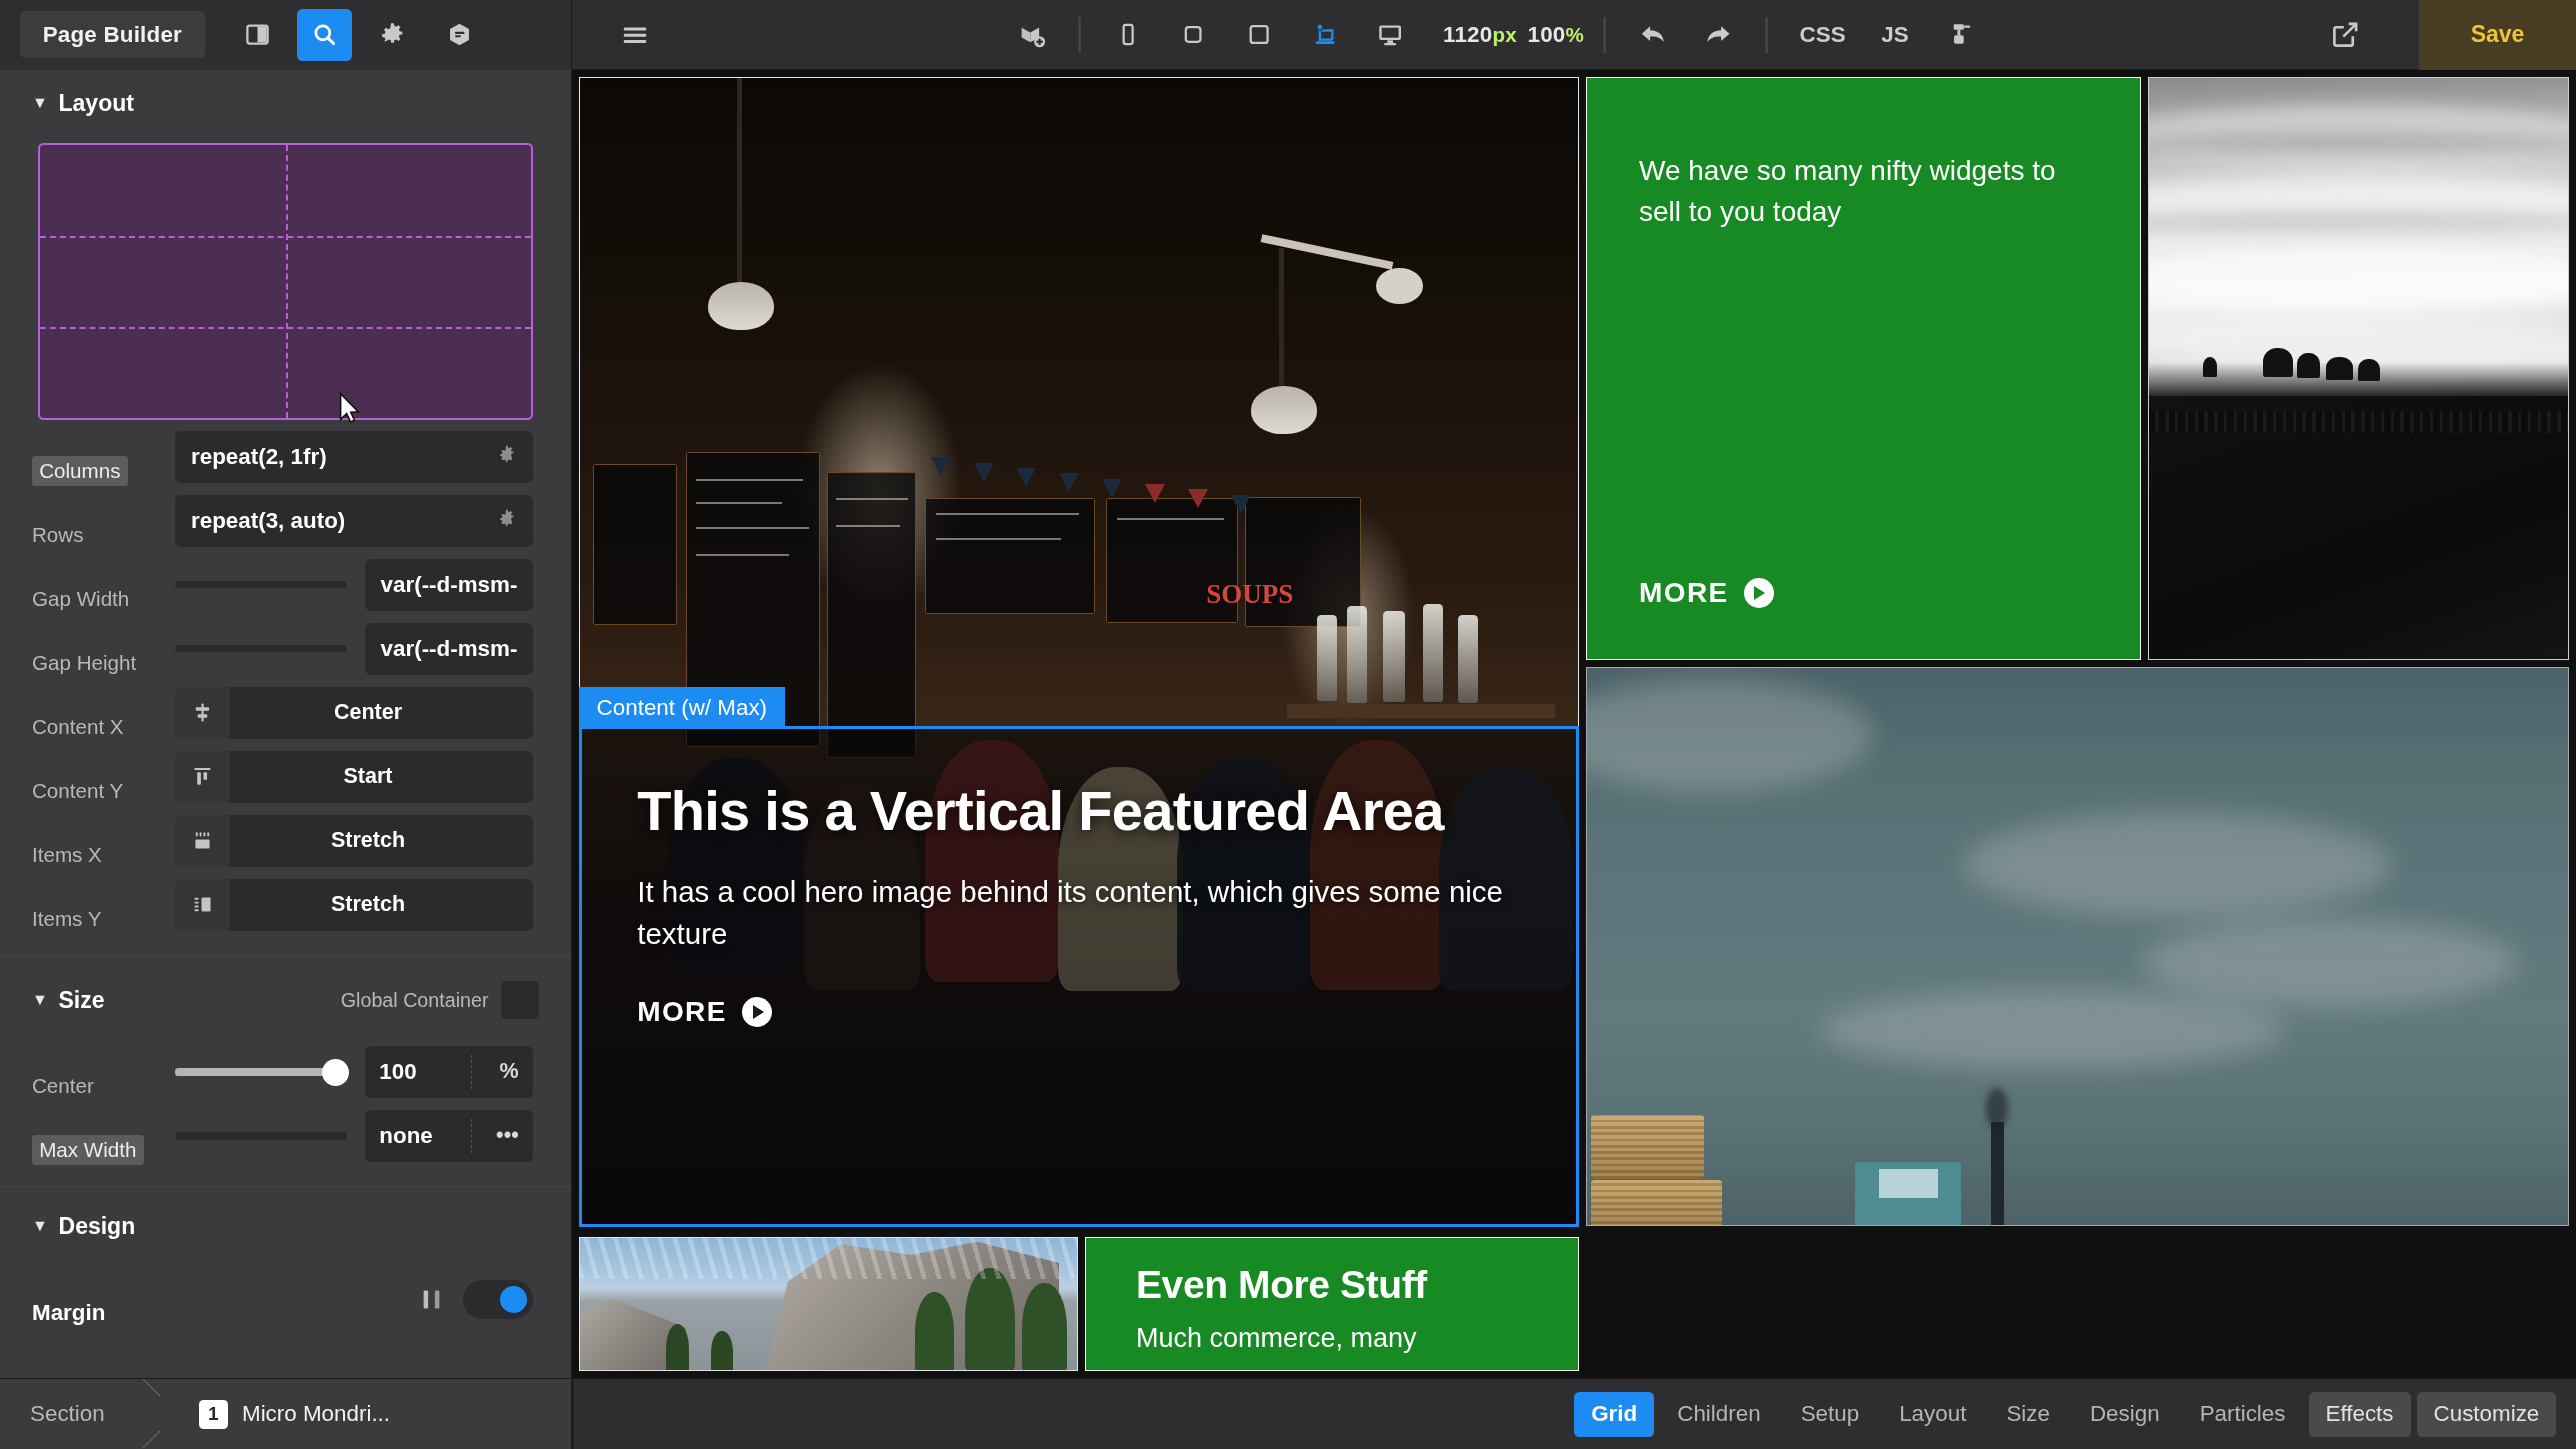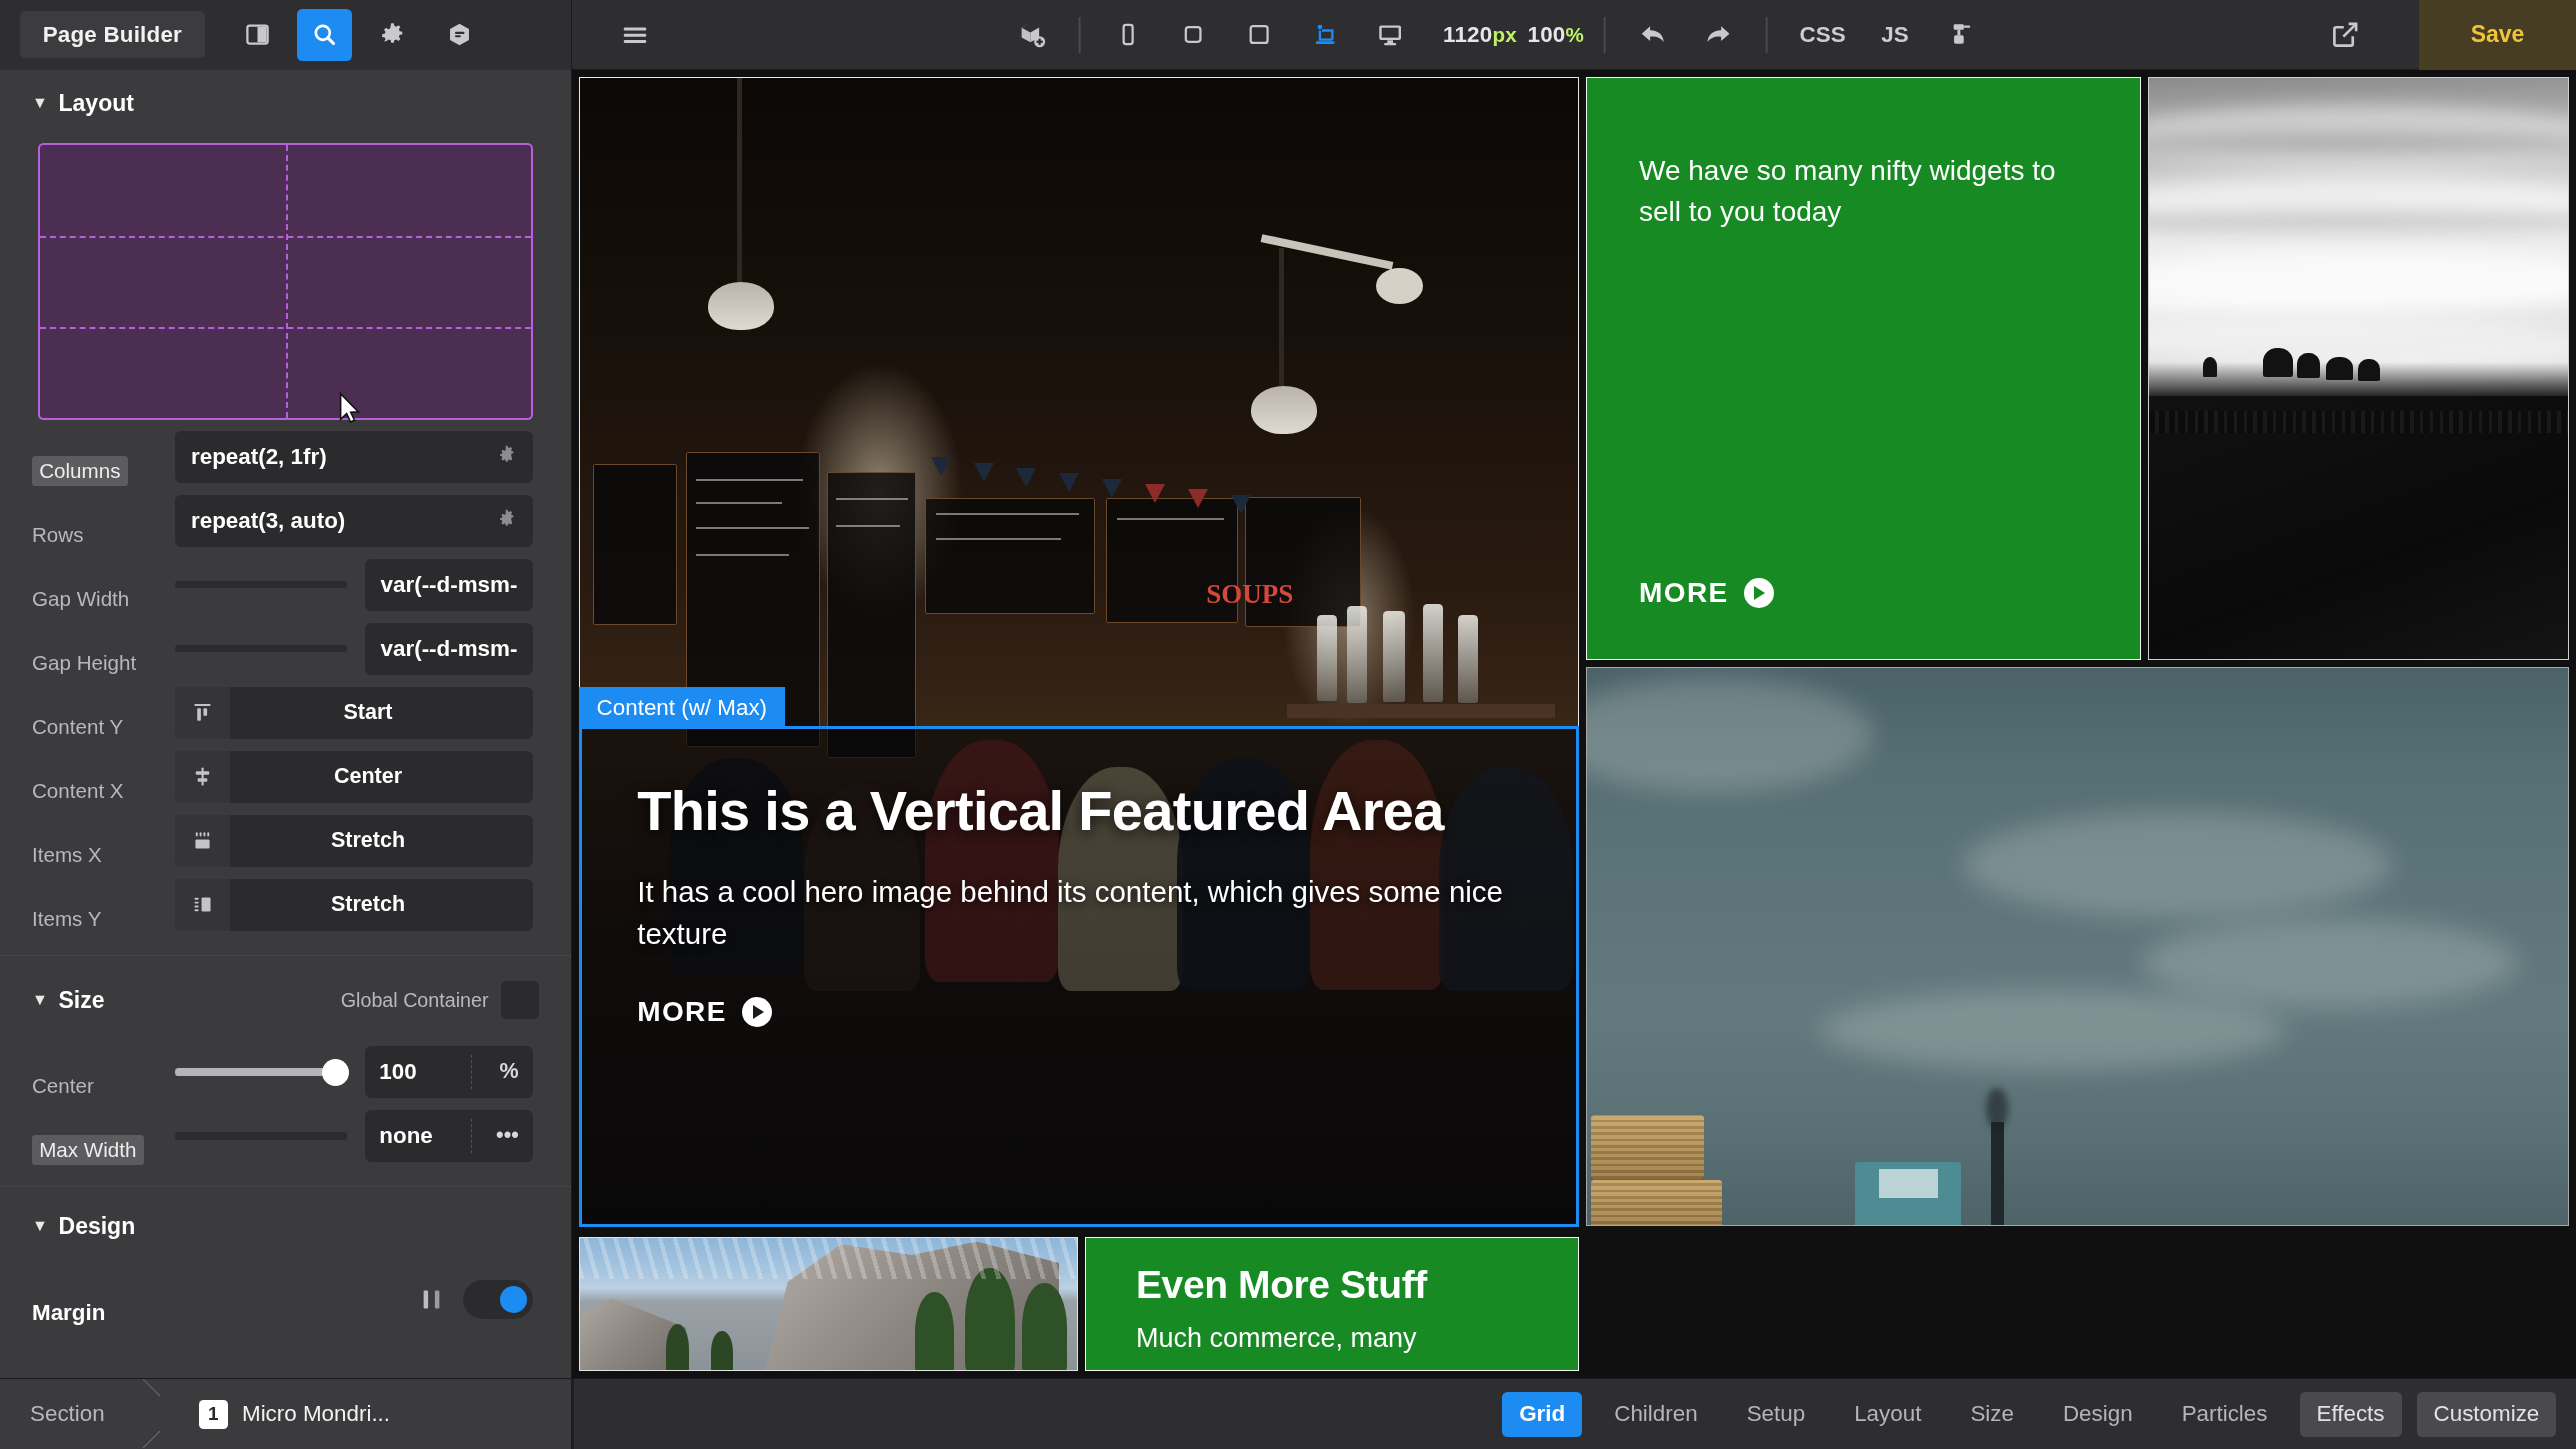--- a/index.html
+++ b/index.html
@@ -327,21 +327,21 @@
     border-top: 1.8px solid #6d6d70; transform: rotate(45deg);
   }
   .bc-num {
     width: 29px; height: 29px; background: #ffffff; color: #2b2b2d;
     border-radius: 4.5px; font-size: 19px; font-weight: bold;
     display: flex; align-items: center; justify-content: center;
     margin-right: 14.3px;
   }
   #bc-vdiv { width: 1.8px; height: 71px; background: #1f1f21; }
   #tabs {
-    margin-left: auto; display: flex; align-items: center; gap: 15px;
+    margin-left: auto; display: flex; align-items: center; gap: 6px;
     padding-right: 19.7px; height: 71px;
   }
   .tab {
     height: 45px; padding: 0 17px; border-radius: 5.4px;
     display: flex; align-items: center;
     color: #b5b5b8; font-size: 22.4px;
   }
   .tab.active { background: #1c8cf3; color: #ffffff; font-weight: bold; }
   .tab.raised { background: #4a4a4d; color: #e2e2e4; }
 </style>
@@ -529,47 +529,47 @@
   <div class="row">
     <div class="lblwrap">
         <span class="lbl">Gap Height</span>
       </div>
     <div class="slider-track"></div>
     <div class="field-sm">var(--d-msm-</div>
   </div>
 
   <div class="row">
     <div class="lblwrap">
+        <span class="lbl">Content X</span>
+      </div>
+    <div class="seg">
+      <span class="ic">
+        <svg width="23" height="23" viewBox="0 0 24 24" fill="currentColor">
+            <rect x="11" y="2.5" width="2.2" height="19" rx="1"></rect>
+            <rect x="5" y="6.6" width="14" height="3.6" rx="1"></rect>
+            <rect x="7" y="13.8" width="10" height="3.6" rx="1"></rect>
+          </svg>
+      </span>
+      <span class="val">Center</span>
+    </div>
+  </div>
+
+  <div class="row">
+    <div class="lblwrap">
         <span class="lbl">Content Y</span>
       </div>
     <div class="seg">
       <span class="ic">
         <svg width="23" height="23" viewBox="0 0 24 24" fill="currentColor">
             <rect x="3.5" y="3" width="17" height="2.2" rx="1"></rect>
             <rect x="6.5" y="7.5" width="3.8" height="13" rx="1"></rect>
             <rect x="13" y="7.5" width="3.8" height="8" rx="1"></rect>
           </svg>
       </span>
       <span class="val">Start</span>
-    </div>
-  </div>
-
-  <div class="row">
-    <div class="lblwrap">
-        <span class="lbl">Content X</span>
-      </div>
-    <div class="seg">
-      <span class="ic">
-        <svg width="23" height="23" viewBox="0 0 24 24" fill="currentColor">
-            <rect x="11" y="2.5" width="2.2" height="19" rx="1"></rect>
-            <rect x="5" y="6.6" width="14" height="3.6" rx="1"></rect>
-            <rect x="7" y="13.8" width="10" height="3.6" rx="1"></rect>
-          </svg>
-      </span>
-      <span class="val">Center</span>
     </div>
   </div>
 
   <div class="row">
     <div class="lblwrap">
         <span class="lbl">Items X</span>
       </div>
     <div class="seg">
       <span class="ic">
         <svg width="23" height="23" viewBox="0 0 24 24" fill="currentColor">

